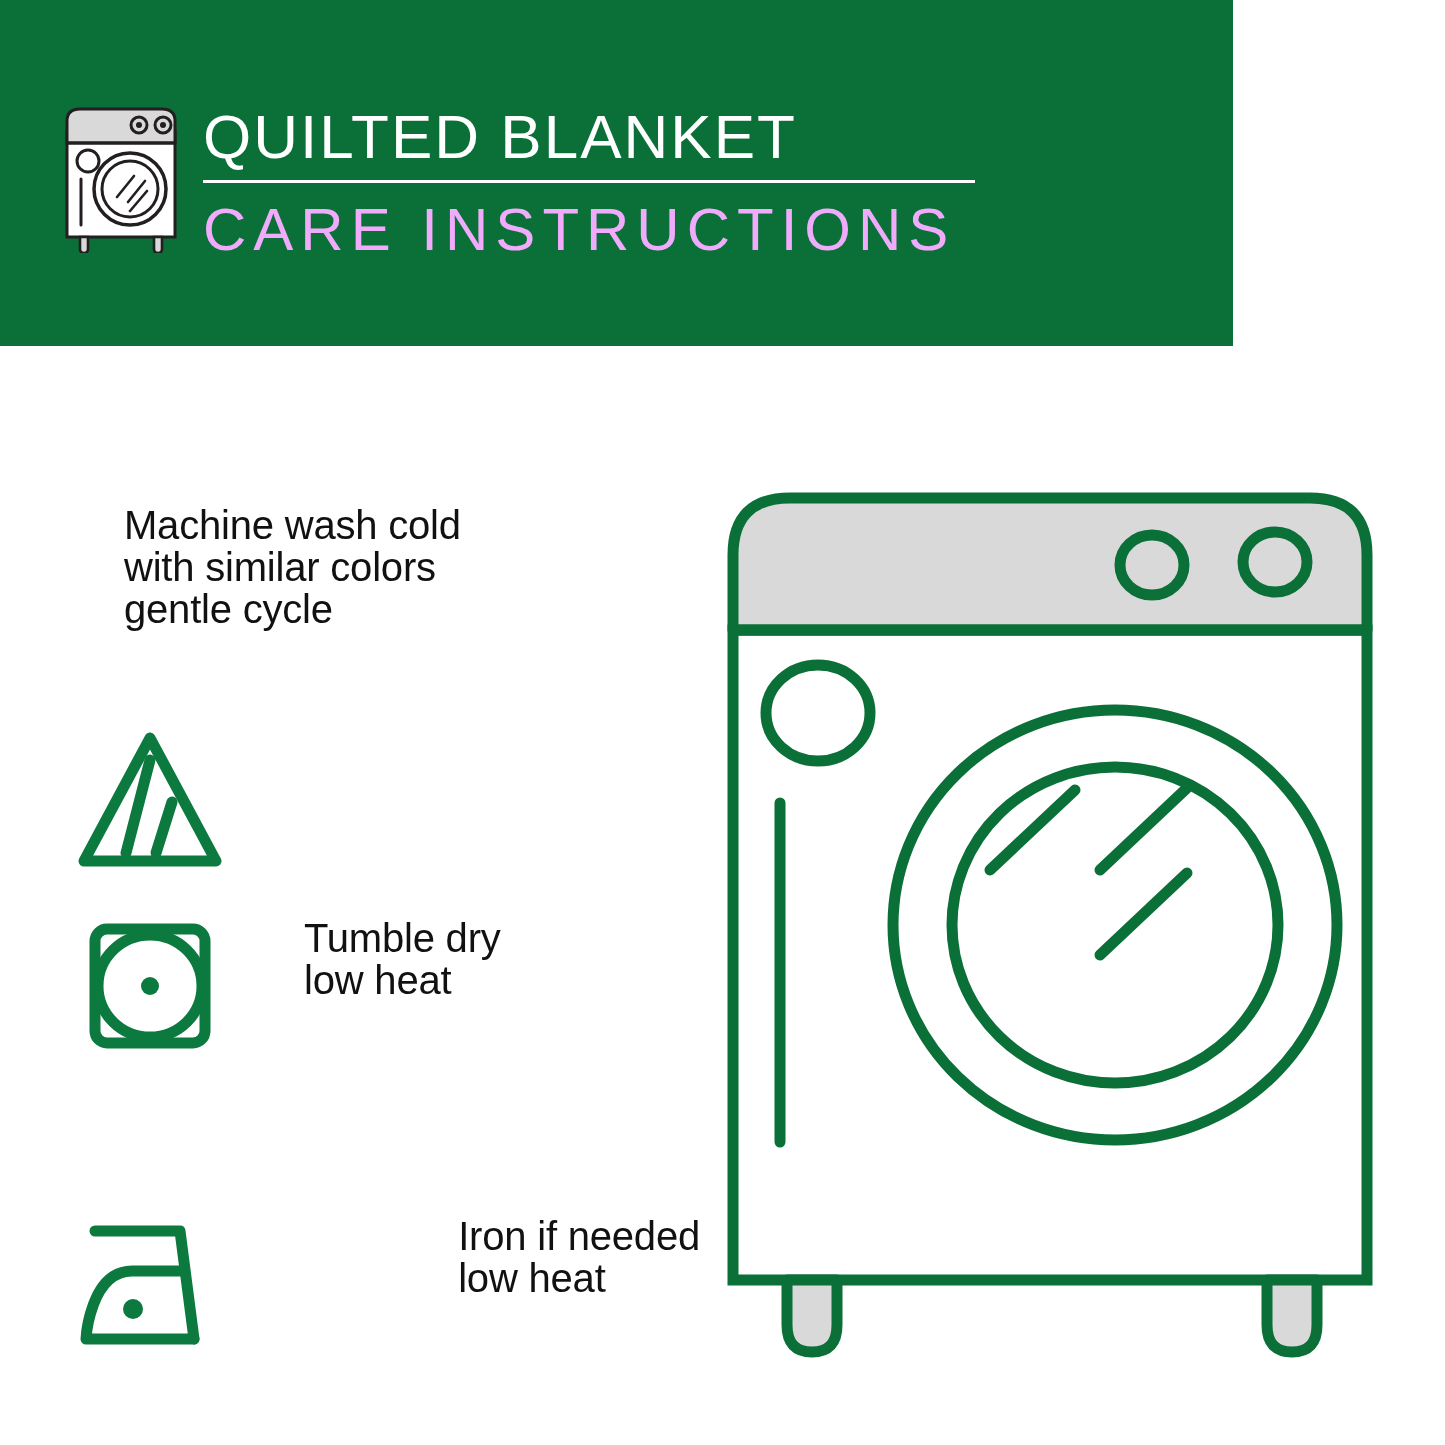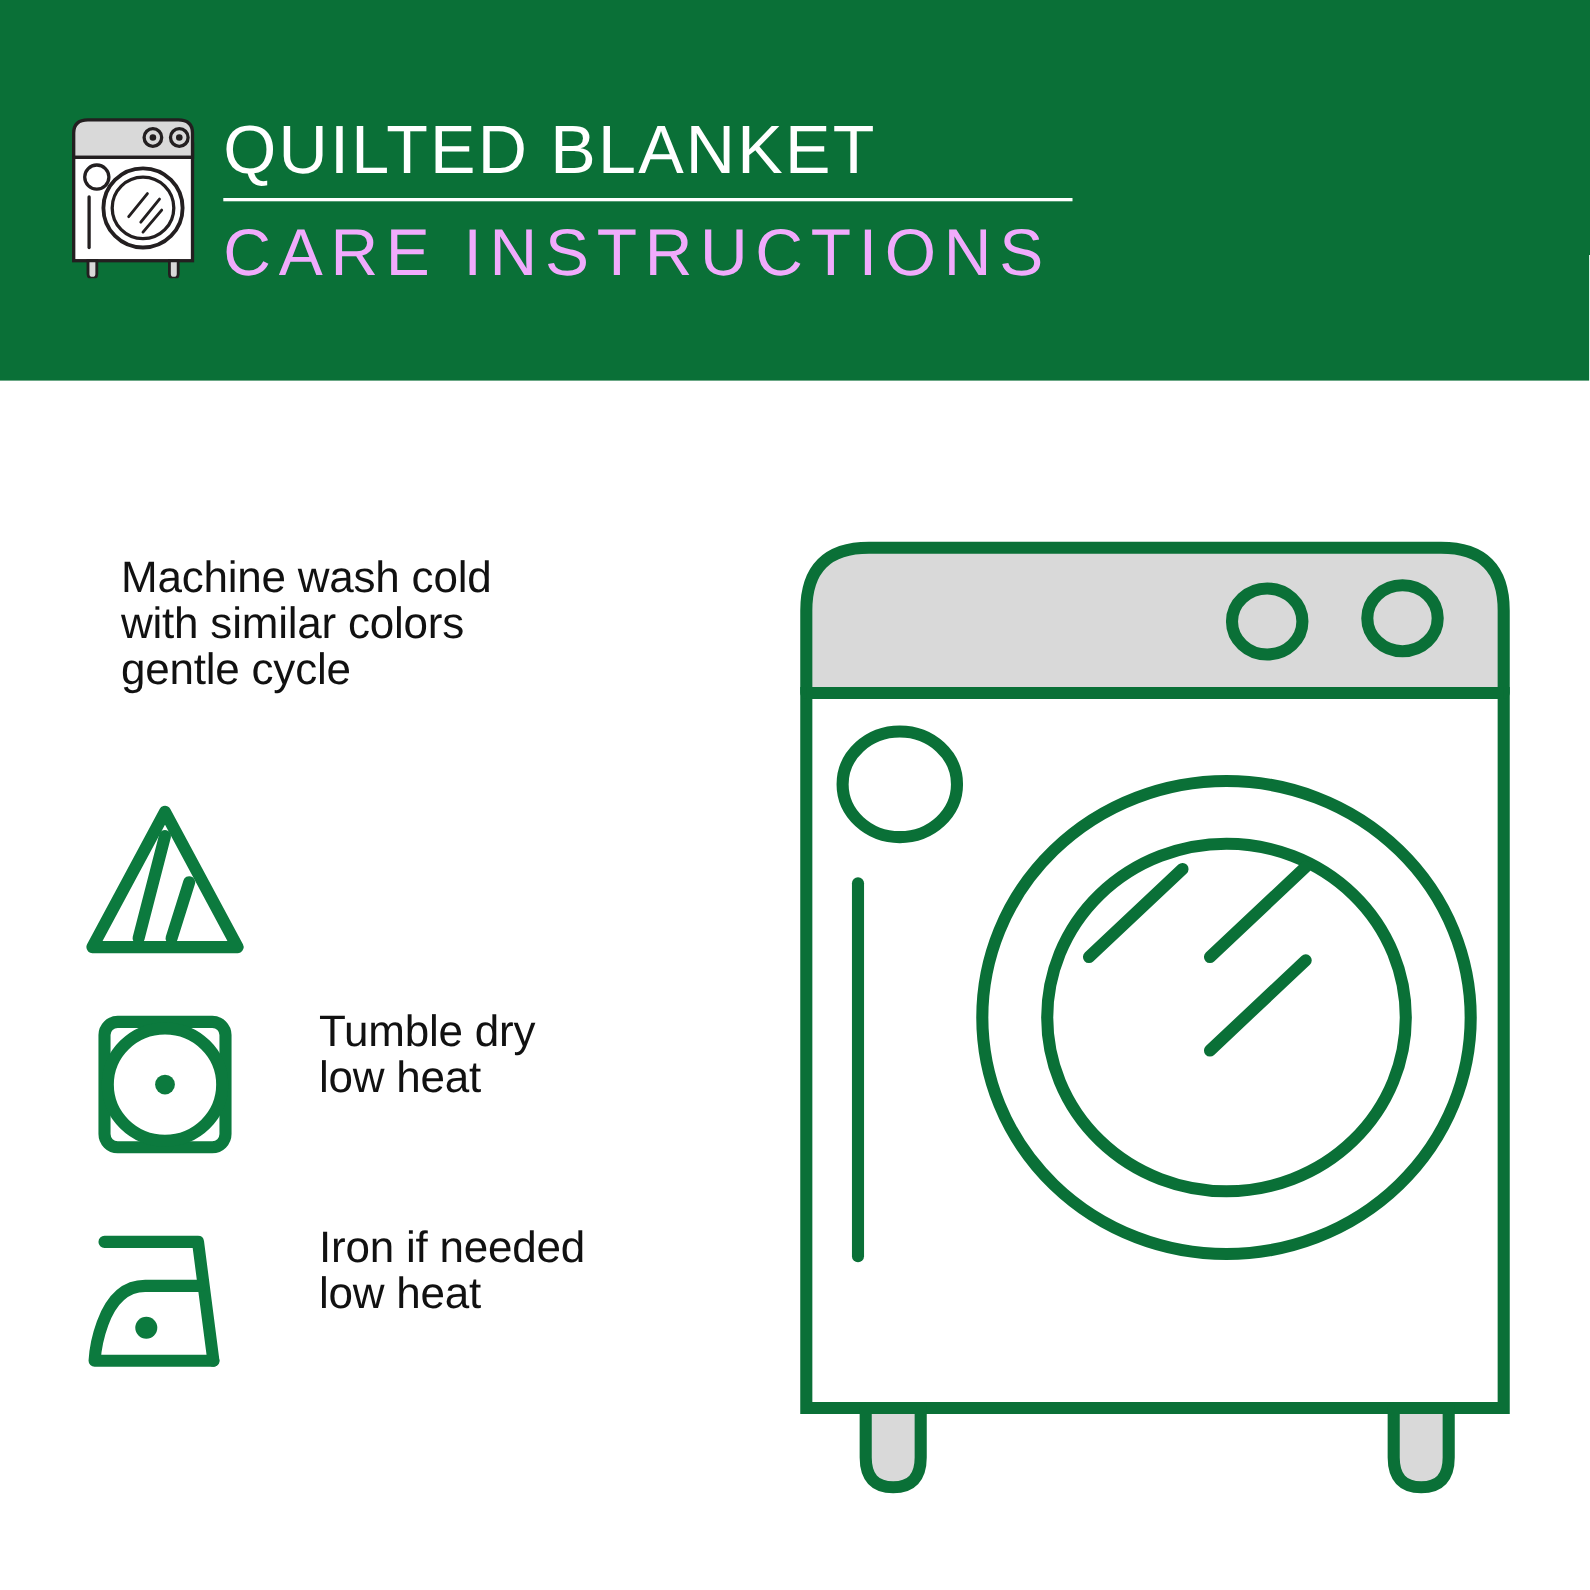--- a/index.html
+++ b/index.html
@@ -16,21 +16,21 @@
     height: 1445px;
     background: #ffffff;
     overflow: hidden;
   }
 
   
   #header-band {
     position: absolute;
     left: 0;
     top: 0;
-    width: 1445px;
+    width: 1233px;
     height: 346px;
     background: #0a7037;
   }
   #header-logo {
     position: absolute;
     left: 62px;
     top: 103px;
     width: 124px;
     height: 150px;
   }
@@ -74,35 +74,35 @@
     display: flex;
     align-items: flex-start;
   }
   .care-symbol {
     width: 180px;
     flex: 0 0 180px;
     display: flex;
     justify-content: center;
   }
   .care-text {
-    margin-left: 50px;
+    margin-left: 64px;
     padding-top: 6px;
     font-family: "Liberation Sans", sans-serif;
     font-size: 40px;
     font-weight: 400;
     color: #111111;
     line-height: 42px;
     letter-spacing: -0.2px;
     white-space: pre-line;
   }
 
   #care-row-0 { top: 498px; }
   #care-row-1 { top: 722px; }
   #care-row-2 { top: 911px; }
-  #care-row-3 { top: 1107px; }
+  #care-row-3 { top: 1209px; justify-content: space-between; }
 
   
   #machine-illustration {
     position: absolute;
     left: 700px;
     top: 470px;
     width: 700px;
     height: 900px;
   }
 </style>

